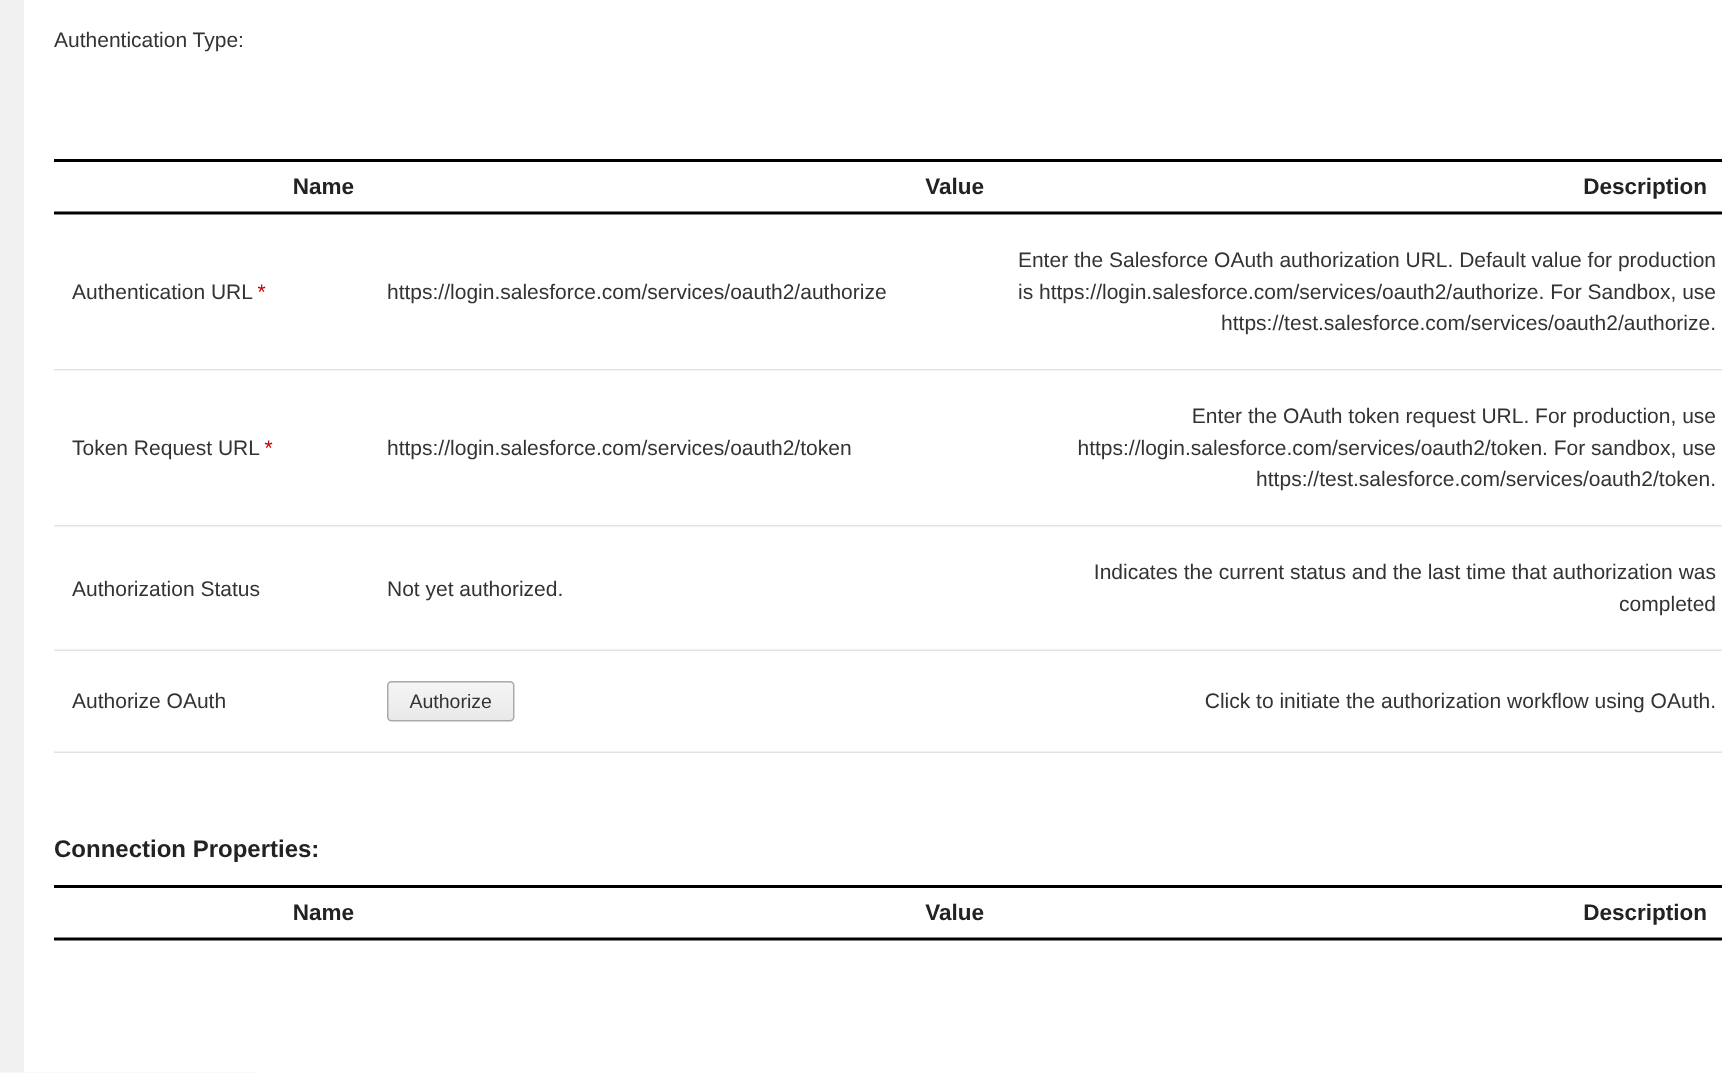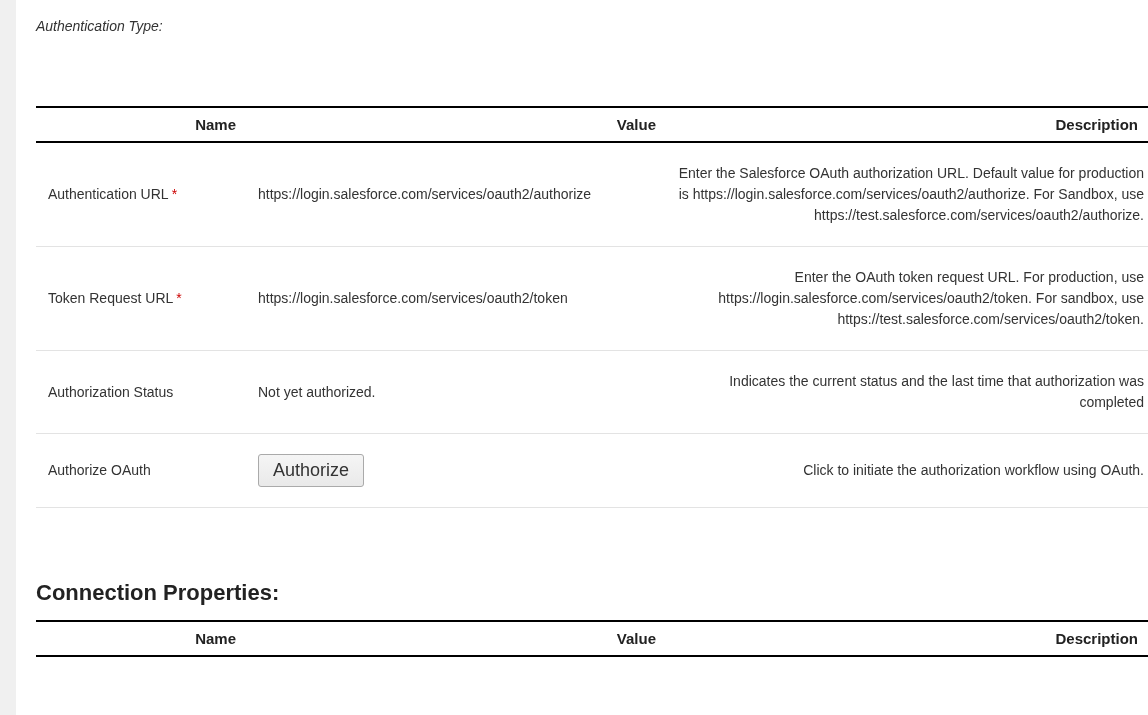--- a/index.html
+++ b/index.html
@@ -14,21 +14,20 @@
   .page {
     background: #fff;
     margin: 0 0 0 16px;
     padding: 0 0 40px 20px;
     min-height: 715px;
     width: 1132px;
   }
   .auth-type-row {
     display: flex;
     padding: 18px 0 0 0;
-    font-style: italic;
   }
   .auth-type-label {
     font-size: 14px;
     color: #333;
   }
   .select-wrap {
     display: flex;
     align-items: stretch;
     height: 30px;
   }
@@ -57,23 +56,23 @@
   }
   .select-arrow svg { width: 10px; height: 6px; }
   table.prop-table {
     width: 100%;
     border-collapse: collapse;
     margin-top: 72px;
     table-layout: fixed;
   }
   table.prop-table.second { margin-top: 14px; }
   .section-heading {
-    font-size: 22px;
+    font-size: 16px;
     font-weight: 600;
-    margin-top: 72px;
+    margin-top: 56px;
     color: #222;
   }
   th {
     text-align: right;
     font-weight: 600;
     font-size: 15px;
     padding: 8px 10px 8px 12px;
     border-top: 2px solid #000;
     border-bottom: 2px solid #000;
   }
@@ -88,21 +87,21 @@
   td.desc { padding-right: 4px; text-align: right; }
   col.c-name { width: 210px; }
   col.c-value { width: 420px; }
   col.c-desc { }
   .req { color: #c00; margin-left: 3px; }
   .btn {
     background: linear-gradient(#f5f5f5, #e9e9e9);
     border: 1px solid #aaa;
     border-radius: 3px;
     padding: 5px 14px;
-    font-size: 18px;
+    font-size: 13px;
     cursor: pointer;
     color: #333;
   }
 </style>
 </head>
 <body>
 
 <div class="page">
 
   <div class="auth-type-row">

